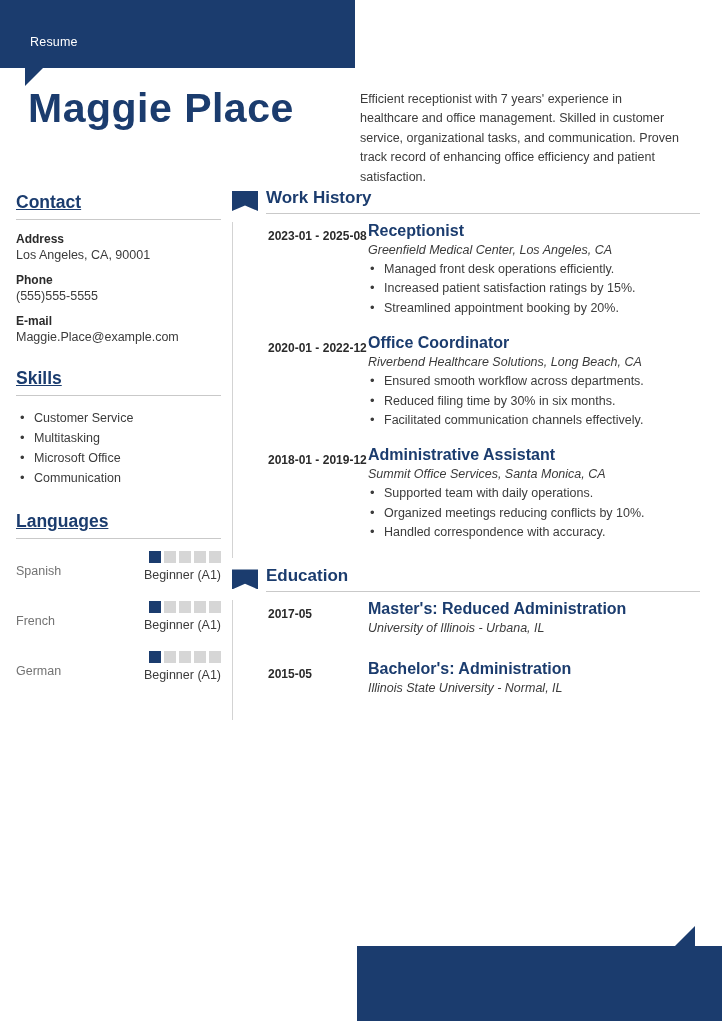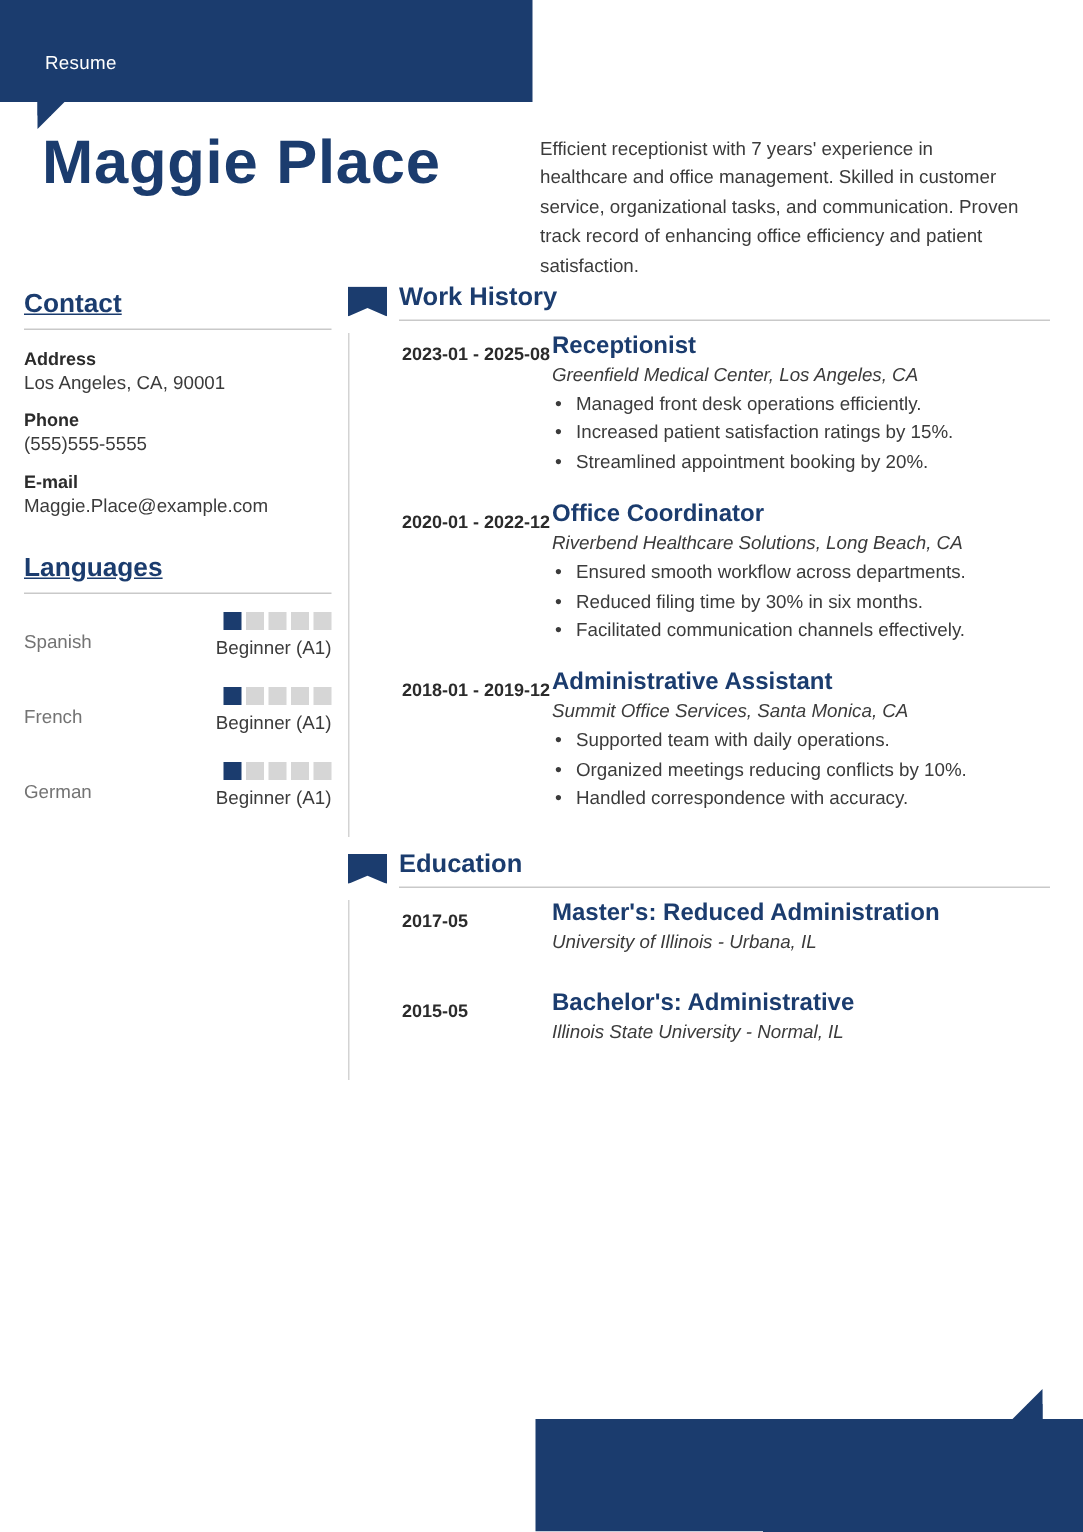--- a/index.html
+++ b/index.html
@@ -294,20 +294,30 @@
       <div class="side-head">Contact</div>
       <hr class="side-rule">
       <div class="field-label">Address</div>
       <div class="field-value">Los Angeles, CA, 90001</div>
       <div class="field-label">Phone</div>
       <div class="field-value">(555)555-5555</div>
       <div class="field-label">E-mail</div>
       <div class="field-value">Maggie.Place@example.com</div>
     </div>
 
+    <div class="block">
+      <div class="side-head">Skills</div>
+      <hr class="side-rule">
+      <ul class="skill-list">
+        <li>Customer Service</li>
+        <li>Multitasking</li>
+        <li>Microsoft Office</li>
+        <li>Communication</li>
+      </ul>
+    </div>
 
     <div class="block">
       <div class="side-head">Languages</div>
       <hr class="side-rule">
 
       <div class="lang-row">
         <div class="lang-name">Spanish</div>
         <div class="lang-right">
           <div class="dots">
             <span class="dot on"></span>
@@ -414,21 +424,21 @@
         <div class="entry-date">2017-05</div>
         <div class="entry-body">
           <div class="job-title">Master's: Reduced Administration</div>
           <div class="job-org">University of Illinois - Urbana, IL</div>
         </div>
       </div>
 
       <div class="entry edu-entry">
         <div class="entry-date">2015-05</div>
         <div class="entry-body">
-          <div class="job-title">Bachelor's: Administrative</div>
+          <div class="job-title">Bachelor's: Administration</div>
           <div class="job-org">Illinois State University - Normal, IL</div>
         </div>
       </div>
 
     </div>
   </div>
 
   <div class="footer-band"></div>
   <div class="footer-notch"></div>
 

